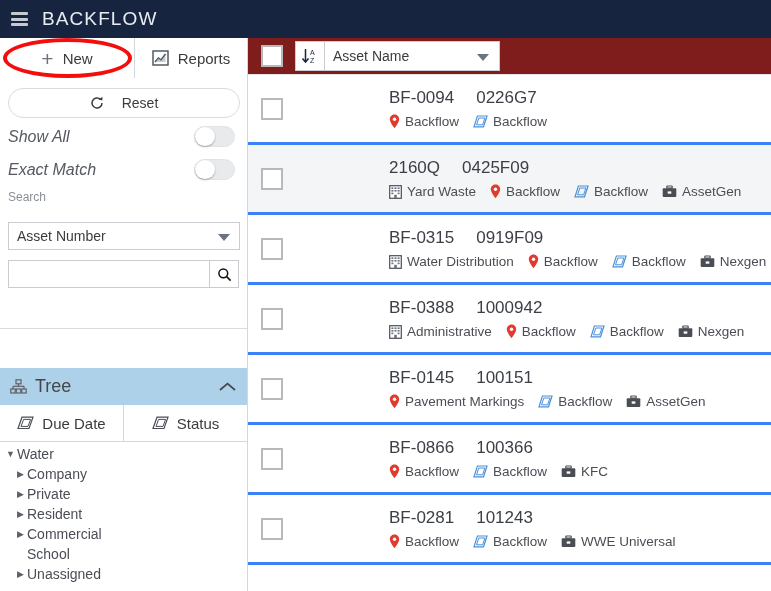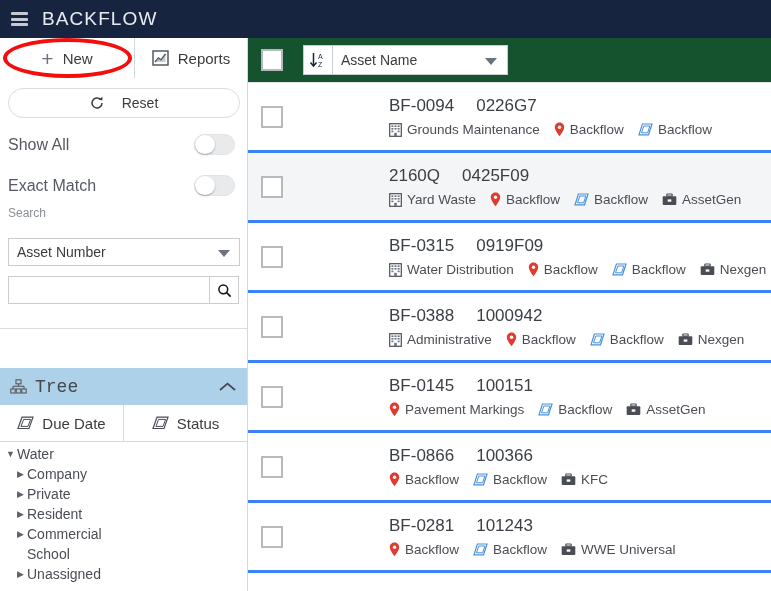--- a/index.html
+++ b/index.html
@@ -39,21 +39,21 @@
   .plus-icon { font-size:21px; color:#6b7280; line-height:1; font-weight:300; }
 
   .panel-body { padding:10px 8px 0 8px; }
   .reset-btn {
     width:232px; height:30px; border:1px solid #d9dce0; border-radius:16px;
     background:#fff; display:flex; align-items:center; justify-content:center;
     gap:18px; font-size:14px; color:#3b3b3b; cursor:pointer;
   }
   .toggle-row {
     display:flex; align-items:center; justify-content:space-between;
-    height:29px; margin-top:12px; padding-right:4px;
+    height:29px; margin-top:4px; padding-right:4px;font-style:italic;
   }
   .toggle-label { font-size:16px; color:#555a61; }
   .toggle {
     width:41px; height:21px; border-radius:11px; background:#e9eaec;
     position:relative; cursor:pointer; border:1px solid #e2e3e5;
   }
   .toggle .knob {
     position:absolute; left:0px; top:0px; width:20px; height:19px;
     border-radius:50%; background:#fff; box-shadow:0 1px 2px rgba(0,0,0,.3);
   }
@@ -77,21 +77,21 @@
     display:flex; align-items:center; justify-content:center; cursor:pointer;
   }
   .divider { position:absolute; left:0; top:290px; width:247px; height:1px; background:#d9dce0; }
 
   
   .tree-header {
     position:absolute; left:0; top:330px; width:247px; height:37px;
     background:#aed1ea; display:flex; align-items:center; padding:0 10px;
     cursor:pointer;
   }
-  .tree-title { font-size:18px; color:#44484d; margin-left:8px; flex:1; font-weight:400;font-family:Liberation Mono, monospace; }
+  .tree-title { font-size:18px; color:#44484d; margin-left:8px; flex:1; font-weight:400; }
   .chev-up { color:#44484d; font-size:16px; }
   .tree-tabs {
     position:absolute; left:0; top:367px; width:247px; height:37px;
     display:flex; border-bottom:1px solid #d4d7dc;
   }
   .tree-tab {
     flex:1; display:flex; align-items:center; justify-content:center; gap:8px;
     font-size:15px; color:#3b3b3b; cursor:pointer; background:#fff;
   }
   .tree-tab + .tree-tab { border-left:1px solid #d4d7dc; }
@@ -102,22 +102,22 @@
   .lvl0 { padding-left:4px; }
   .lvl1 { padding-left:14px; }
   .lvl1-noarrow { padding-left:27px; }
 
   
   .rightpanel {
     position:absolute; left:248px; top:38px; width:523px; height:553px;
     background:#fff;
   }
   .list-toolbar {
-    height:45px; display:flex; align-items:center; padding-left:13px; gap:20px;
-    background:#14532d; border-bottom:1px solid #e3e5e8;
+    height:37px; display:flex; align-items:center; padding-left:13px; gap:12px;
+    background:#7f1d1d; border-bottom:1px solid #e3e5e8;
   }
   .cb {
     width:22px; height:22px; border:2px solid #b7babd; background:#fff;
     cursor:pointer; flex:none;
   }
   .sortwrap { display:flex; height:30px; }
   .sort-icon-btn {
     width:30px; height:30px; border:1px solid #c9ccd1; background:#fff;
     display:flex; align-items:center; justify-content:center; cursor:pointer;
   }
@@ -321,81 +321,117 @@
       </div>
     </div>
     <div class="rows" id="rows">
         <div class="row">
           <div class="cb"></div>
           <div class="row-content">
             <div class="row-title"><span>BF-0094</span><span class="num2">0226G7</span></div>
             <div class="row-meta">
               <span class="meta">
                 <span style="display: inline-flex;">
+                  <svg width="11" height="15" viewBox="0 0 11 15">
+                    <path d="M5.5 0.6C2.9 0.6 0.8 2.7 0.8 5.3c0 3.3 4.7 9 4.7 9s4.7-5.7 4.7-9c0-2.6-2.1-4.7-4.7-4.7z" fill="#e03b2e"></path>
+                    <circle cx="5.5" cy="5.2" r="1.7" fill="#fff"></circle>
+                  </svg>
+                </span>
+                <span>Backflow</span>
+              </span>
+              <span class="meta">
+                <span style="display: inline-flex;">
+                  <svg width="15" height="13" viewBox="0 0 15 13">
+                    <polygon points="4.4,1 14,1 10.5,11.8 1,11.8" fill="none" stroke="#4a90d9" stroke-width="1.2"></polygon>
+                    <polygon points="5.8,3 11.9,3 9.6,9.8 3.5,9.8" fill="none" stroke="#4a90d9" stroke-width="1"></polygon>
+                  </svg>
+                </span>
+                <span>Backflow</span>
+              </span>
+            </div>
+          </div>
+        </div>
+        <div class="row alt">
+          <div class="cb"></div>
+          <div class="row-content">
+            <div class="row-title"><span>2160Q</span><span class="num2">0425F09</span></div>
+            <div class="row-meta">
+              <span class="meta">
+                <span style="display: inline-flex;">
                   <svg width="13" height="14" viewBox="0 0 13 14">
                     <rect x="0.7" y="0.7" width="11.6" height="12.6" fill="#fff" stroke="#4a4e54" stroke-width="1.2"></rect>
                     <g fill="#6b7280">
                       <rect x="2.4" y="2.4" width="2" height="1.6"></rect>
                       <rect x="5.5" y="2.4" width="2" height="1.6"></rect>
                       <rect x="8.6" y="2.4" width="2" height="1.6"></rect>
                       <rect x="2.4" y="5" width="2" height="1.6"></rect>
                       <rect x="5.5" y="5" width="2" height="1.6"></rect>
                       <rect x="8.6" y="5" width="2" height="1.6"></rect>
                       <rect x="2.4" y="7.6" width="2" height="1.6"></rect>
                       <rect x="8.6" y="7.6" width="2" height="1.6"></rect>
                       <rect x="5.2" y="9.8" width="2.6" height="3.5"></rect>
                     </g>
                   </svg>
                 </span>
-                <span>Grounds Maintenance</span>
+                <span>Yard Waste</span>
               </span>
               <span class="meta">
                 <span style="display: inline-flex;">
                   <svg width="11" height="15" viewBox="0 0 11 15">
                     <path d="M5.5 0.6C2.9 0.6 0.8 2.7 0.8 5.3c0 3.3 4.7 9 4.7 9s4.7-5.7 4.7-9c0-2.6-2.1-4.7-4.7-4.7z" fill="#e03b2e"></path>
                     <circle cx="5.5" cy="5.2" r="1.7" fill="#fff"></circle>
                   </svg>
                 </span>
                 <span>Backflow</span>
               </span>
               <span class="meta">
                 <span style="display: inline-flex;">
                   <svg width="15" height="13" viewBox="0 0 15 13">
                     <polygon points="4.4,1 14,1 10.5,11.8 1,11.8" fill="none" stroke="#4a90d9" stroke-width="1.2"></polygon>
                     <polygon points="5.8,3 11.9,3 9.6,9.8 3.5,9.8" fill="none" stroke="#4a90d9" stroke-width="1"></polygon>
                   </svg>
                 </span>
                 <span>Backflow</span>
               </span>
+              <span class="meta">
+                <span style="display: inline-flex;">
+                  <svg width="15" height="13" viewBox="0 0 15 13">
+                    <rect x="4.8" y="1" width="5.4" height="2.2" rx="0.6" fill="none" stroke="#4a4e54" stroke-width="1.2"></rect>
+                    <rect x="0.7" y="3.3" width="13.6" height="8.6" rx="1" fill="#4a4e54"></rect>
+                    <rect x="5.7" y="6.4" width="3.6" height="2.3" fill="#fff"></rect>
+                  </svg>
+                </span>
+                <span>AssetGen</span>
+              </span>
             </div>
           </div>
         </div>
-        <div class="row alt">
+        <div class="row">
           <div class="cb"></div>
           <div class="row-content">
-            <div class="row-title"><span>2160Q</span><span class="num2">0425F09</span></div>
+            <div class="row-title"><span>BF-0315</span><span class="num2">0919F09</span></div>
             <div class="row-meta">
               <span class="meta">
                 <span style="display: inline-flex;">
                   <svg width="13" height="14" viewBox="0 0 13 14">
                     <rect x="0.7" y="0.7" width="11.6" height="12.6" fill="#fff" stroke="#4a4e54" stroke-width="1.2"></rect>
                     <g fill="#6b7280">
                       <rect x="2.4" y="2.4" width="2" height="1.6"></rect>
                       <rect x="5.5" y="2.4" width="2" height="1.6"></rect>
                       <rect x="8.6" y="2.4" width="2" height="1.6"></rect>
                       <rect x="2.4" y="5" width="2" height="1.6"></rect>
                       <rect x="5.5" y="5" width="2" height="1.6"></rect>
                       <rect x="8.6" y="5" width="2" height="1.6"></rect>
                       <rect x="2.4" y="7.6" width="2" height="1.6"></rect>
                       <rect x="8.6" y="7.6" width="2" height="1.6"></rect>
                       <rect x="5.2" y="9.8" width="2.6" height="3.5"></rect>
                     </g>
                   </svg>
                 </span>
-                <span>Yard Waste</span>
+                <span>Water Distribution</span>
               </span>
               <span class="meta">
                 <span style="display: inline-flex;">
                   <svg width="11" height="15" viewBox="0 0 11 15">
                     <path d="M5.5 0.6C2.9 0.6 0.8 2.7 0.8 5.3c0 3.3 4.7 9 4.7 9s4.7-5.7 4.7-9c0-2.6-2.1-4.7-4.7-4.7z" fill="#e03b2e"></path>
                     <circle cx="5.5" cy="5.2" r="1.7" fill="#fff"></circle>
                   </svg>
                 </span>
                 <span>Backflow</span>
               </span>
@@ -409,102 +445,47 @@
                 <span>Backflow</span>
               </span>
               <span class="meta">
                 <span style="display: inline-flex;">
                   <svg width="15" height="13" viewBox="0 0 15 13">
                     <rect x="4.8" y="1" width="5.4" height="2.2" rx="0.6" fill="none" stroke="#4a4e54" stroke-width="1.2"></rect>
                     <rect x="0.7" y="3.3" width="13.6" height="8.6" rx="1" fill="#4a4e54"></rect>
                     <rect x="5.7" y="6.4" width="3.6" height="2.3" fill="#fff"></rect>
                   </svg>
                 </span>
-                <span>AssetGen</span>
+                <span>Nexgen</span>
               </span>
             </div>
           </div>
         </div>
         <div class="row">
           <div class="cb"></div>
           <div class="row-content">
-            <div class="row-title"><span>BF-0315</span><span class="num2">0919F09</span></div>
+            <div class="row-title"><span>BF-0388</span><span class="num2">1000942</span></div>
             <div class="row-meta">
               <span class="meta">
                 <span style="display: inline-flex;">
                   <svg width="13" height="14" viewBox="0 0 13 14">
                     <rect x="0.7" y="0.7" width="11.6" height="12.6" fill="#fff" stroke="#4a4e54" stroke-width="1.2"></rect>
                     <g fill="#6b7280">
                       <rect x="2.4" y="2.4" width="2" height="1.6"></rect>
                       <rect x="5.5" y="2.4" width="2" height="1.6"></rect>
                       <rect x="8.6" y="2.4" width="2" height="1.6"></rect>
                       <rect x="2.4" y="5" width="2" height="1.6"></rect>
                       <rect x="5.5" y="5" width="2" height="1.6"></rect>
                       <rect x="8.6" y="5" width="2" height="1.6"></rect>
                       <rect x="2.4" y="7.6" width="2" height="1.6"></rect>
                       <rect x="8.6" y="7.6" width="2" height="1.6"></rect>
                       <rect x="5.2" y="9.8" width="2.6" height="3.5"></rect>
                     </g>
                   </svg>
                 </span>
-                <span>Water Distribution</span>
-              </span>
-              <span class="meta">
-                <span style="display: inline-flex;">
-                  <svg width="11" height="15" viewBox="0 0 11 15">
-                    <path d="M5.5 0.6C2.9 0.6 0.8 2.7 0.8 5.3c0 3.3 4.7 9 4.7 9s4.7-5.7 4.7-9c0-2.6-2.1-4.7-4.7-4.7z" fill="#e03b2e"></path>
-                    <circle cx="5.5" cy="5.2" r="1.7" fill="#fff"></circle>
-                  </svg>
-                </span>
-                <span>Backflow</span>
-              </span>
-              <span class="meta">
-                <span style="display: inline-flex;">
-                  <svg width="15" height="13" viewBox="0 0 15 13">
-                    <polygon points="4.4,1 14,1 10.5,11.8 1,11.8" fill="none" stroke="#4a90d9" stroke-width="1.2"></polygon>
-                    <polygon points="5.8,3 11.9,3 9.6,9.8 3.5,9.8" fill="none" stroke="#4a90d9" stroke-width="1"></polygon>
-                  </svg>
-                </span>
-                <span>Backflow</span>
-              </span>
-              <span class="meta">
-                <span style="display: inline-flex;">
-                  <svg width="15" height="13" viewBox="0 0 15 13">
-                    <rect x="4.8" y="1" width="5.4" height="2.2" rx="0.6" fill="none" stroke="#4a4e54" stroke-width="1.2"></rect>
-                    <rect x="0.7" y="3.3" width="13.6" height="8.6" rx="1" fill="#4a4e54"></rect>
-                    <rect x="5.7" y="6.4" width="3.6" height="2.3" fill="#fff"></rect>
-                  </svg>
-                </span>
-                <span>Nexgen</span>
-              </span>
-            </div>
-          </div>
-        </div>
-        <div class="row">
-          <div class="cb"></div>
-          <div class="row-content">
-            <div class="row-title"><span>BF-0388</span><span class="num2">1000942</span></div>
-            <div class="row-meta">
-              <span class="meta">
-                <span style="display: inline-flex;">
-                  <svg width="13" height="14" viewBox="0 0 13 14">
-                    <rect x="0.7" y="0.7" width="11.6" height="12.6" fill="#fff" stroke="#4a4e54" stroke-width="1.2"></rect>
-                    <g fill="#6b7280">
-                      <rect x="2.4" y="2.4" width="2" height="1.6"></rect>
-                      <rect x="5.5" y="2.4" width="2" height="1.6"></rect>
-                      <rect x="8.6" y="2.4" width="2" height="1.6"></rect>
-                      <rect x="2.4" y="5" width="2" height="1.6"></rect>
-                      <rect x="5.5" y="5" width="2" height="1.6"></rect>
-                      <rect x="8.6" y="5" width="2" height="1.6"></rect>
-                      <rect x="2.4" y="7.6" width="2" height="1.6"></rect>
-                      <rect x="8.6" y="7.6" width="2" height="1.6"></rect>
-                      <rect x="5.2" y="9.8" width="2.6" height="3.5"></rect>
-                    </g>
-                  </svg>
-                </span>
                 <span>Administrative</span>
               </span>
               <span class="meta">
                 <span style="display: inline-flex;">
                   <svg width="11" height="15" viewBox="0 0 11 15">
                     <path d="M5.5 0.6C2.9 0.6 0.8 2.7 0.8 5.3c0 3.3 4.7 9 4.7 9s4.7-5.7 4.7-9c0-2.6-2.1-4.7-4.7-4.7z" fill="#e03b2e"></path>
                     <circle cx="5.5" cy="5.2" r="1.7" fill="#fff"></circle>
                   </svg>
                 </span>
                 <span>Backflow</span>

